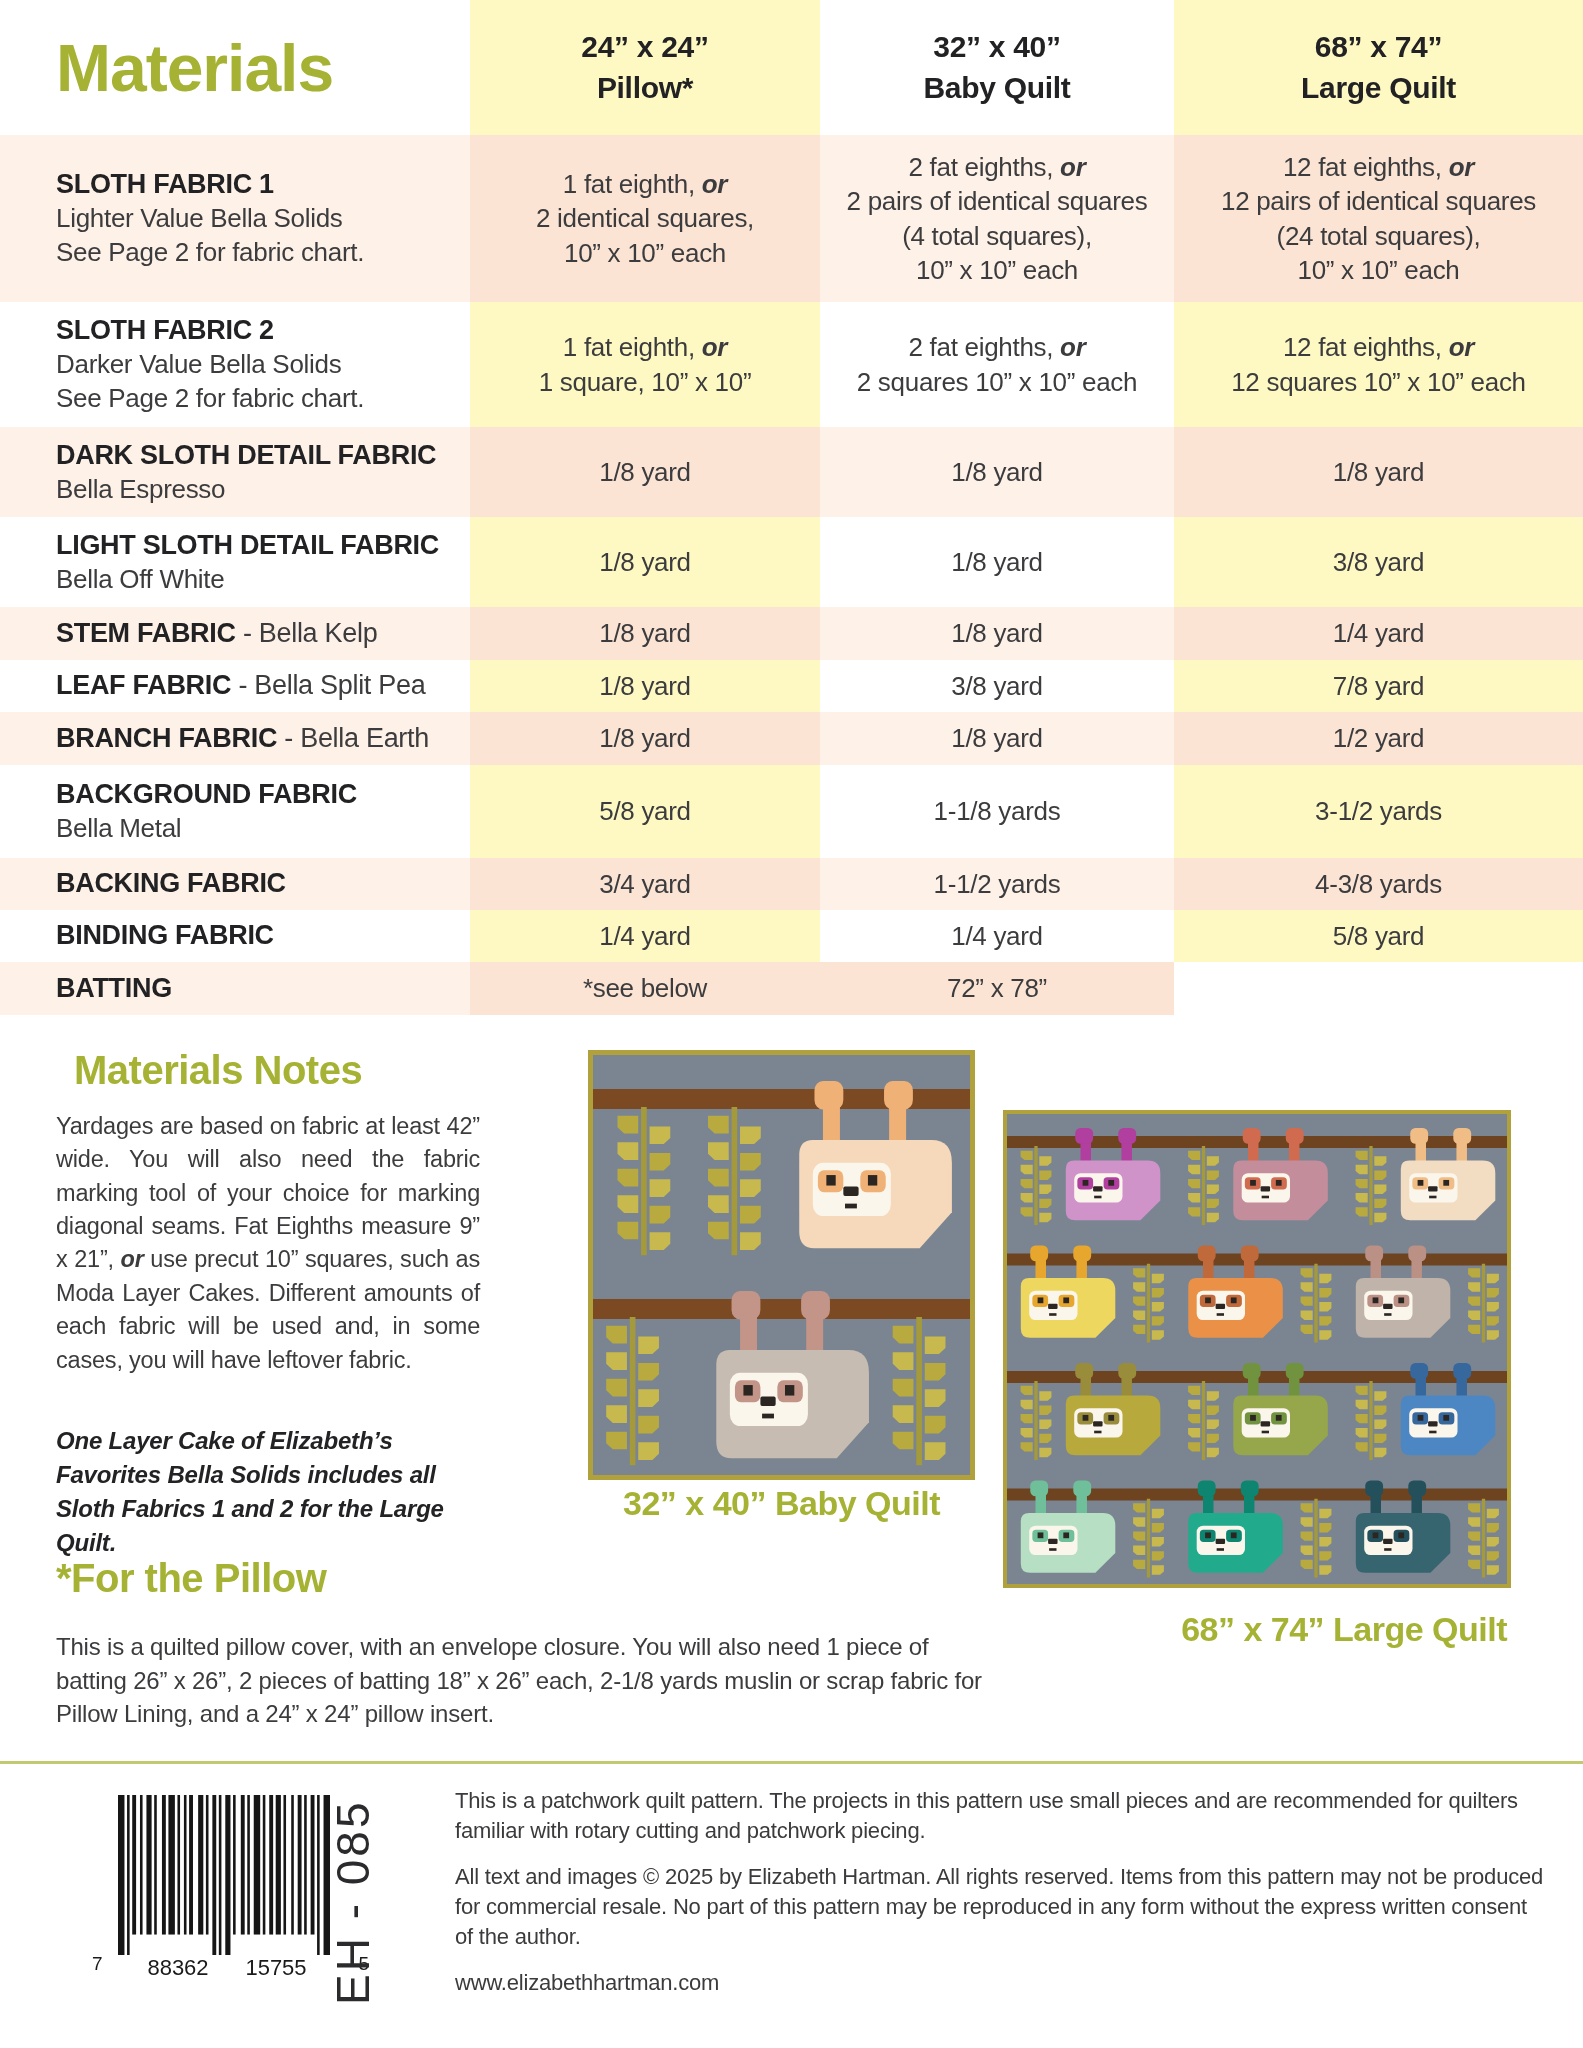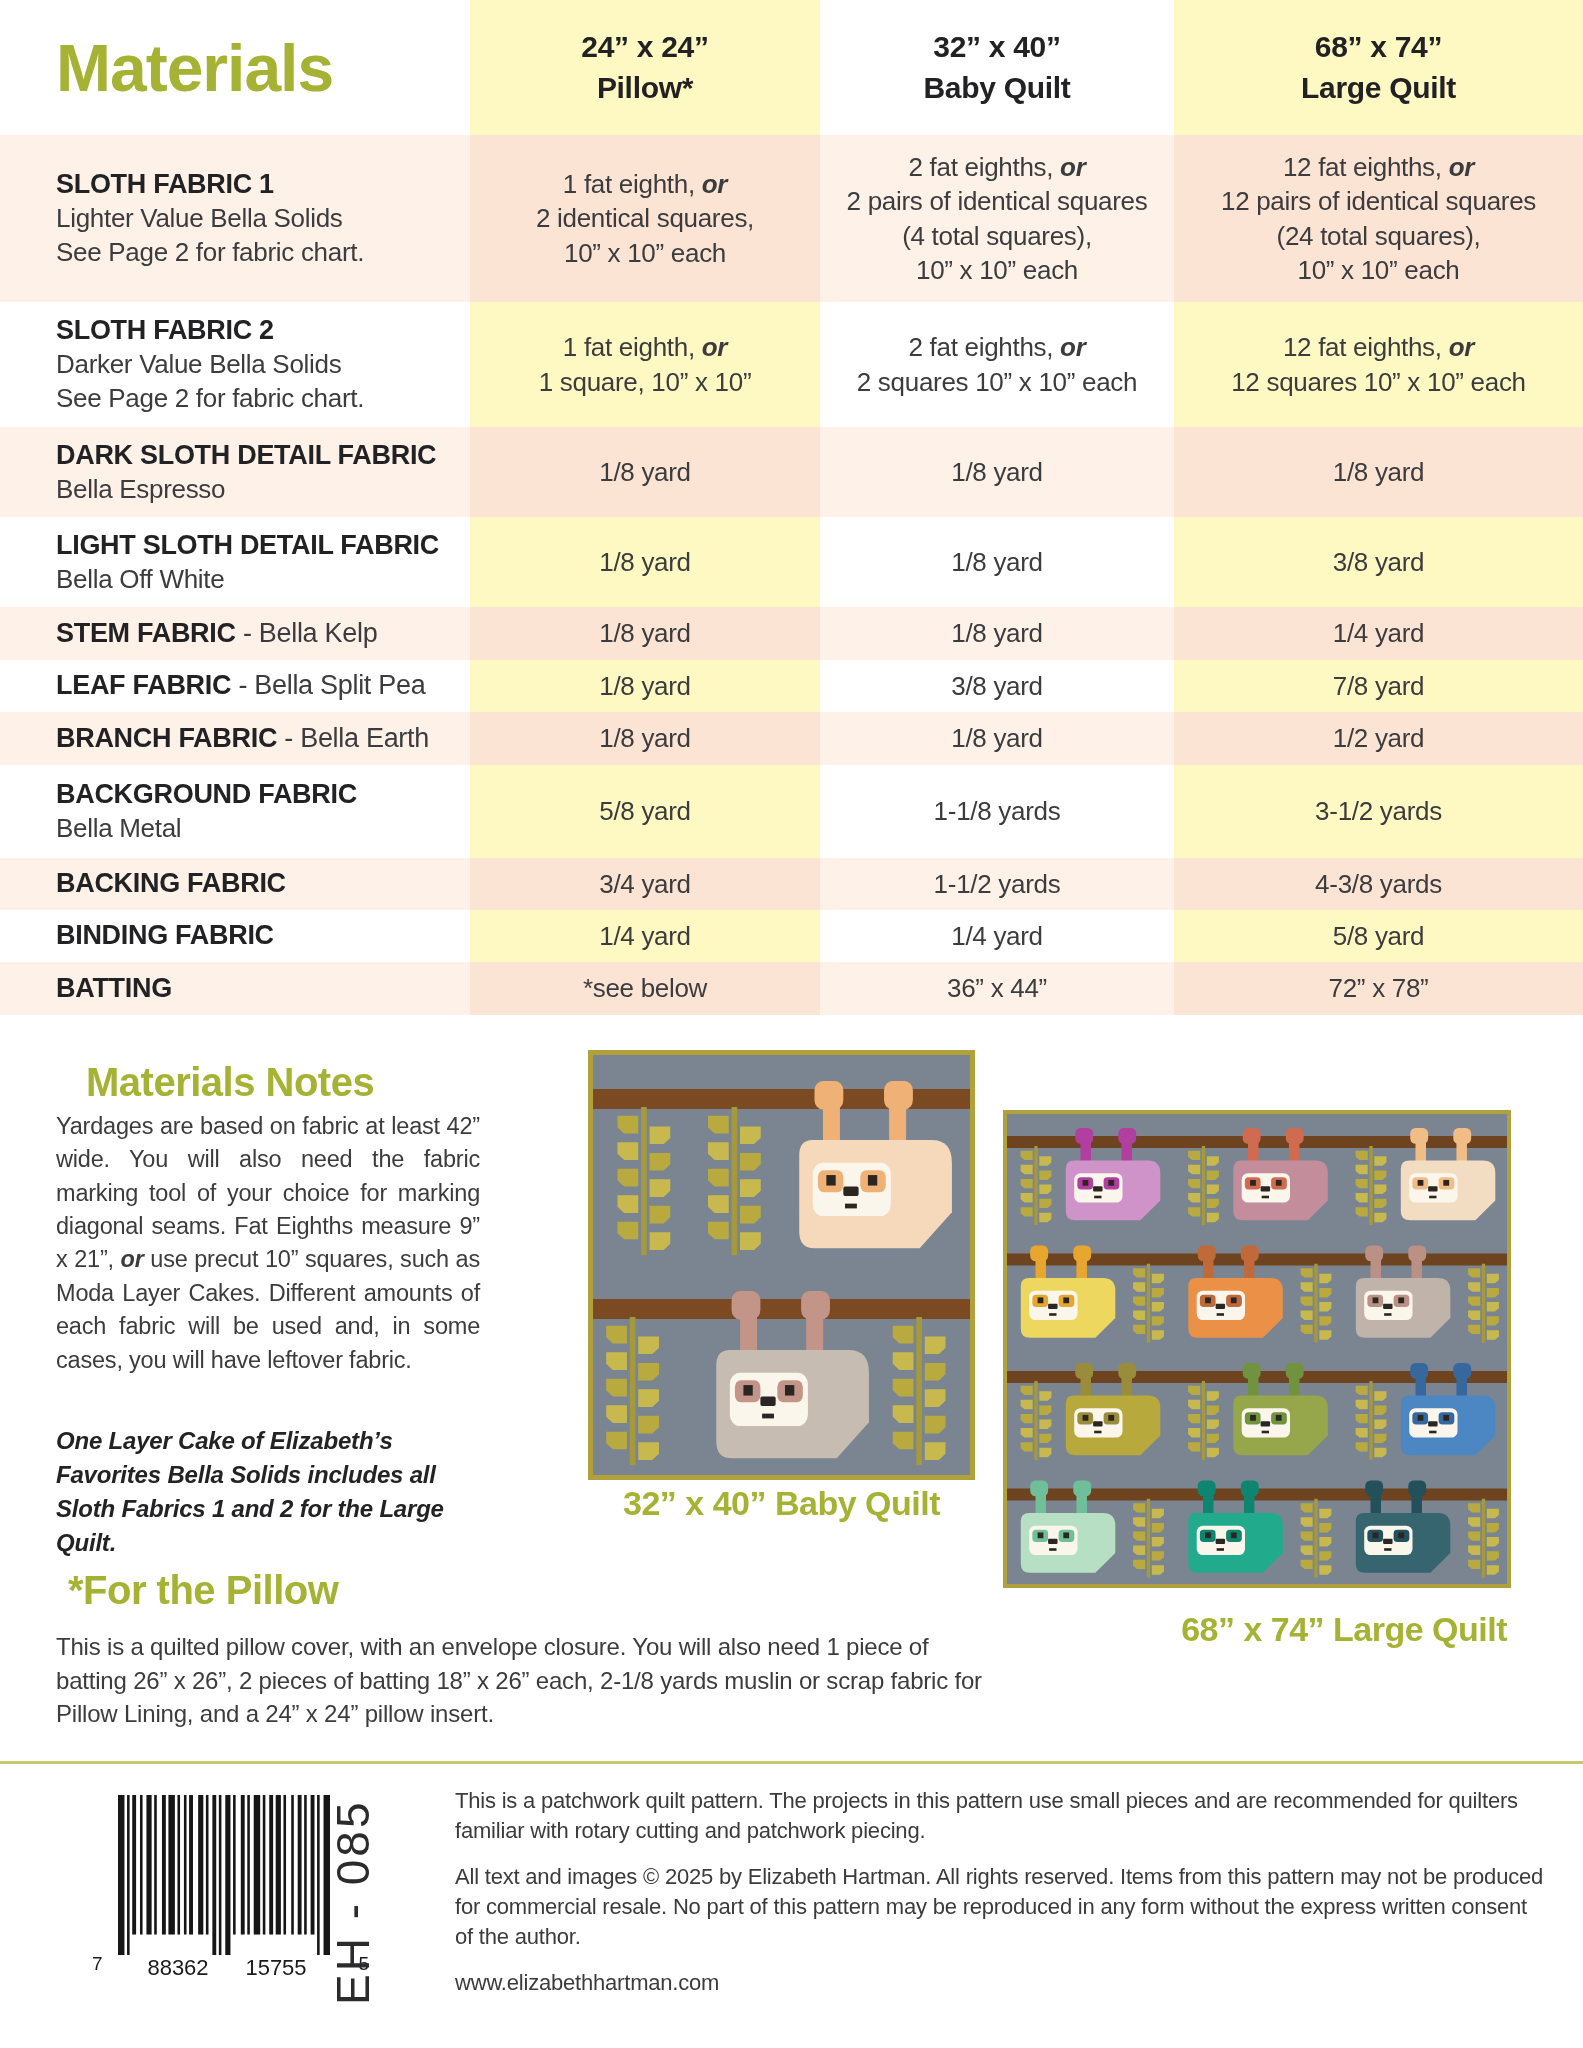--- a/index.html
+++ b/index.html
@@ -21,21 +21,21 @@
   .cell.c0{padding-left:56px;padding-right:30px;}
   .cell.val{align-items:center;text-align:center;font-size:26px;line-height:1.32;color:#3c3c3e;letter-spacing:-0.3px;}
   .m-title{margin:0;font-size:66px;font-weight:700;color:#a5b233;letter-spacing:-1px;line-height:1;}
   .cell.ch{justify-content:center;}
   .col-size,.col-label{font-size:30px;font-weight:700;color:#222224;text-align:center;line-height:1.35;letter-spacing:-0.3px;}
   .rname{font-size:27px;font-weight:700;color:#222224;line-height:1.3;letter-spacing:-0.3px;}
   .rsub{font-size:26px;color:#3c3c3e;line-height:1.3;letter-spacing:-0.3px;}
   .rsub-inline{font-weight:400;color:#3c3c3e;}
   .val b i{font-style:italic;}
   
-  .green-h{margin:12px;font-size:40px;font-weight:700;color:#a5b233;letter-spacing:-0.5px;}
+  .green-h{margin:0;font-size:40px;font-weight:700;color:#a5b233;letter-spacing:-0.5px;}
   #notes-heading{position:absolute;left:74px;top:1048px;}
   #notes-body{position:absolute;left:56px;top:1110px;width:424px;font-size:23.5px;line-height:1.42;letter-spacing:-0.2px;text-align:justify;color:#3c3c3e;}
   #notes-emphasis{position:absolute;left:56px;top:1424px;width:412px;font-size:24px;line-height:1.42;font-style:italic;font-weight:700;color:#232325;letter-spacing:-0.2px;}
   #pillow-heading{position:absolute;left:56px;top:1556px;}
   #pillow-body{position:absolute;left:56px;top:1630px;width:945px;font-size:24px;line-height:1.4;letter-spacing:-0.2px;color:#3c3c3e;}
   
   #baby-quilt{position:absolute;left:588px;top:1050px;width:377px;height:420px;border:5px solid #b1a13d;box-sizing:content-box;}
   #baby-caption{position:absolute;left:588px;top:1484px;width:387px;text-align:center;font-size:34px;font-weight:700;color:#a5b233;letter-spacing:-0.5px;}
   #large-quilt{position:absolute;left:1003px;top:1110px;width:500px;height:470px;border:4px solid #b1a13d;box-sizing:content-box;}
   #large-caption{position:absolute;left:1003px;top:1610px;width:504px;text-align:right;font-size:34px;font-weight:700;color:#a5b233;letter-spacing:-0.5px;}
@@ -213,23 +213,20 @@
       <div>1/4 yard</div>
     </div>
     <div class="cell c3 val">
       <div>5/8 yard</div>
     </div>
     <div class="cell c0 rt">
       <div class="rname">BATTING</div>
     </div>
     <div class="cell c1 val rt">
       <div>*see below</div>
-    </div>
-    <div class="cell c2 val rt">
-      <div>36” x 44”</div>
     </div>
     <div class="cell c3 val rt">
       <div>72” x 78”</div>
     </div>
   </div>
 
 <h2 id="notes-heading" class="green-h">Materials Notes</h2>
 <div id="notes-body">Yardages are based on fabric at least 42” wide. You will also need the fabric marking tool of your choice for marking diagonal seams. Fat Eighths measure 9” x 21”, <b><i>or</i></b> use precut 10” squares, such as Moda Layer Cakes. Different amounts of each fabric will be used and, in some cases, you will have leftover fabric.</div>
 <div id="notes-emphasis">One Layer Cake of Elizabeth’s Favorites Bella Solids includes all Sloth Fabrics 1 and 2 for the Large Quilt.</div>
 

